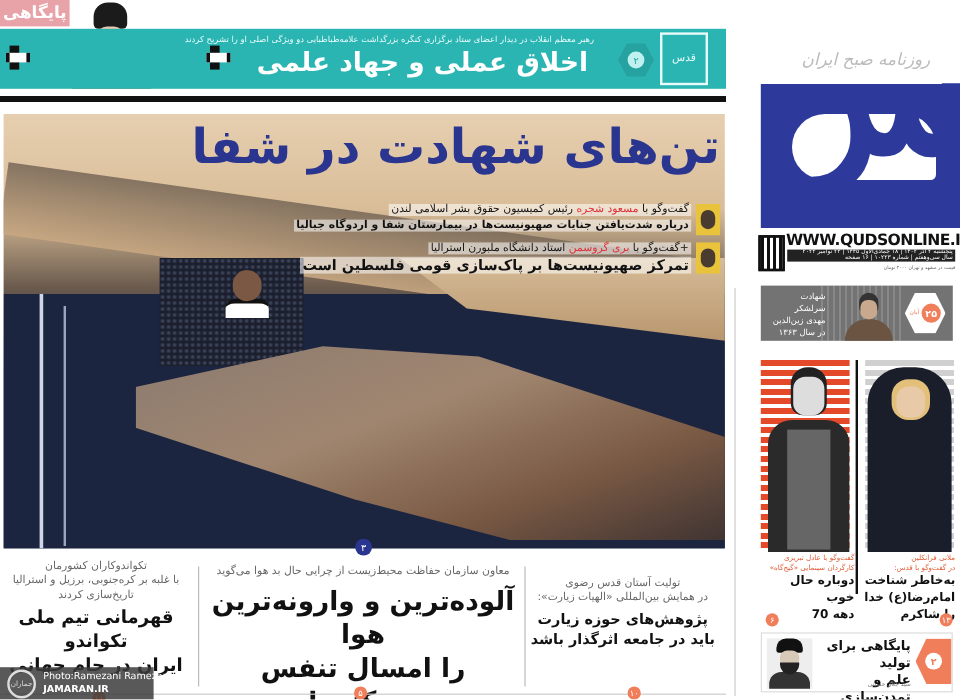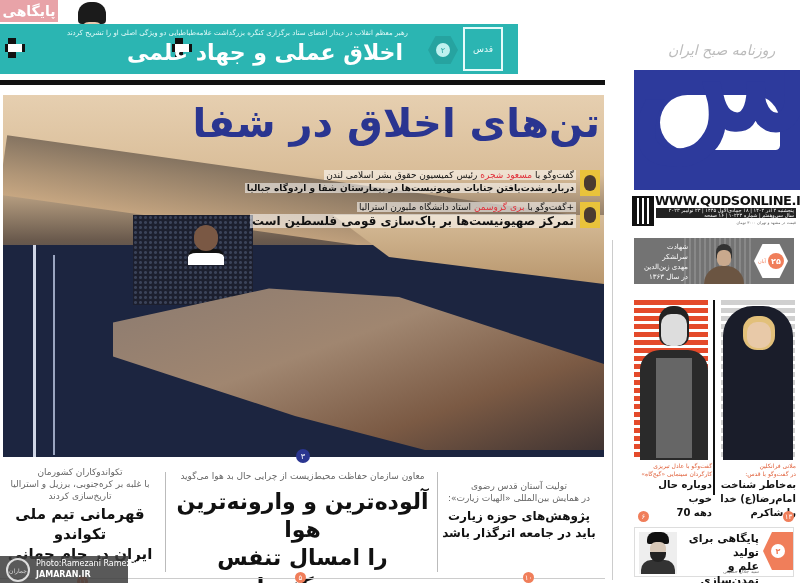--- a/index.html
+++ b/index.html
@@ -3,21 +3,21 @@
 <meta charset="utf-8">
 <style>
   * { box-sizing: border-box; margin: 0; padding: 0; }
   html, body { width: 800px; height: 583px; overflow: hidden; background: #ffffff; }
   body { font-family: "DejaVu Sans", sans-serif; position: relative; direction: ltr; }
   .rtl { direction: rtl; text-align: right; }
 
   
   .jaras { position: absolute; left: 0; top: 0; width: 58px; height: 22px; background: #e8a3a8; color: #fff;
            font-weight: bold; font-size: 14px; display:flex; align-items:center; justify-content:center; }
-  .banner { position: absolute; left: 0; top: 24px; width: 518px; height: 50px; background: #2bb5b2; }
+  .banner { position: absolute; left: 0; top: 24px; width: 605px; height: 50px; background: #2bb5b2; }
   .banner .sub { position: absolute; right: 110px; top: 5px; font-size: 7px; color: #e6fbfa; white-space: nowrap; }
   .banner .headline { position: absolute; right: 115px; top: 16px; font-size: 22px; font-weight: bold; color: #ffffff; white-space: nowrap; }
   .banner .emblem { position: absolute; right: 15px; top: 3px; width: 40px; height: 44px; border: 2px solid #e6fbfa; color:#e6fbfa; font-size: 9px; display:flex; align-items:center; justify-content:center; }
   .banner .badge { position: absolute; right: 60px; top: 12px; width: 30px; height: 28px; background:#26a3a0; clip-path: polygon(25% 0,75% 0,100% 50%,75% 100%,25% 100%,0 50%); display:flex; align-items:center; justify-content:center; }
   .banner .badge span { width: 14px; height: 14px; border-radius: 50%; background: #bff1ef; color: #26a3a0; font-size: 8px; display:flex; align-items:center; justify-content:center; }
   .banner .pix { position: absolute; top: 14px; width: 14px; height: 20px; }
   .pix::before { content:""; position:absolute; left:3px; top:0; width:8px; height:20px; background:#111; }
   .pix::after { content:""; position:absolute; left:0; top:6px; width:14px; height:8px; background:#fff; border-left:3px solid #111; border-right:3px solid #111; }
   .leader { position: absolute; left: 58px; top: 2px; width: 70px; height: 72px; }
   .leader .head { position:absolute; left:20px; top:0; width:28px; height:22px; background:#1b1b1b; border-radius: 12px 12px 4px 4px; }
@@ -186,21 +186,21 @@
   <div class="mp-window"></div>
   <div class="mp-child">
       <div class="s"></div>
       <div class="h"></div>
     </div>
   <div class="mp-slab2"></div>
   <div class="mp-rock"></div>
   <div class="mp-pole"></div>
   <div class="mp-pole2"></div>
 </div>
-<div class="main-title rtl">تن‌های اخلاق در شفا</div>
+<div class="main-title rtl">تن‌های شهادت در شفا</div>
 
 <div class="interview" style="top:170px">
   <div class="thumb"></div>
   <div class="l1 rtl"><span>گفت‌وگو با </span><span class="name">مسعود شجره</span><span> رئیس کمیسیون حقوق بشر اسلامی لندن</span></div>
   <div class="l2 rtl">درباره شدت‌یافتن جنایات صهیونیست‌ها در بیمارستان شفا و اردوگاه جبالیا</div>
 </div>
 <div class="interview iv2" style="top:202px">
   <div class="thumb"></div>
   <div class="l1 rtl"><span>+گفت‌وگو با </span><span class="name">بری گروسمن</span><span> استاد دانشگاه ملبورن استرالیا</span></div>
   <div class="l2 rtl">تمرکز صهیونیست‌ها بر پاک‌سازی قومی فلسطین است</div>

